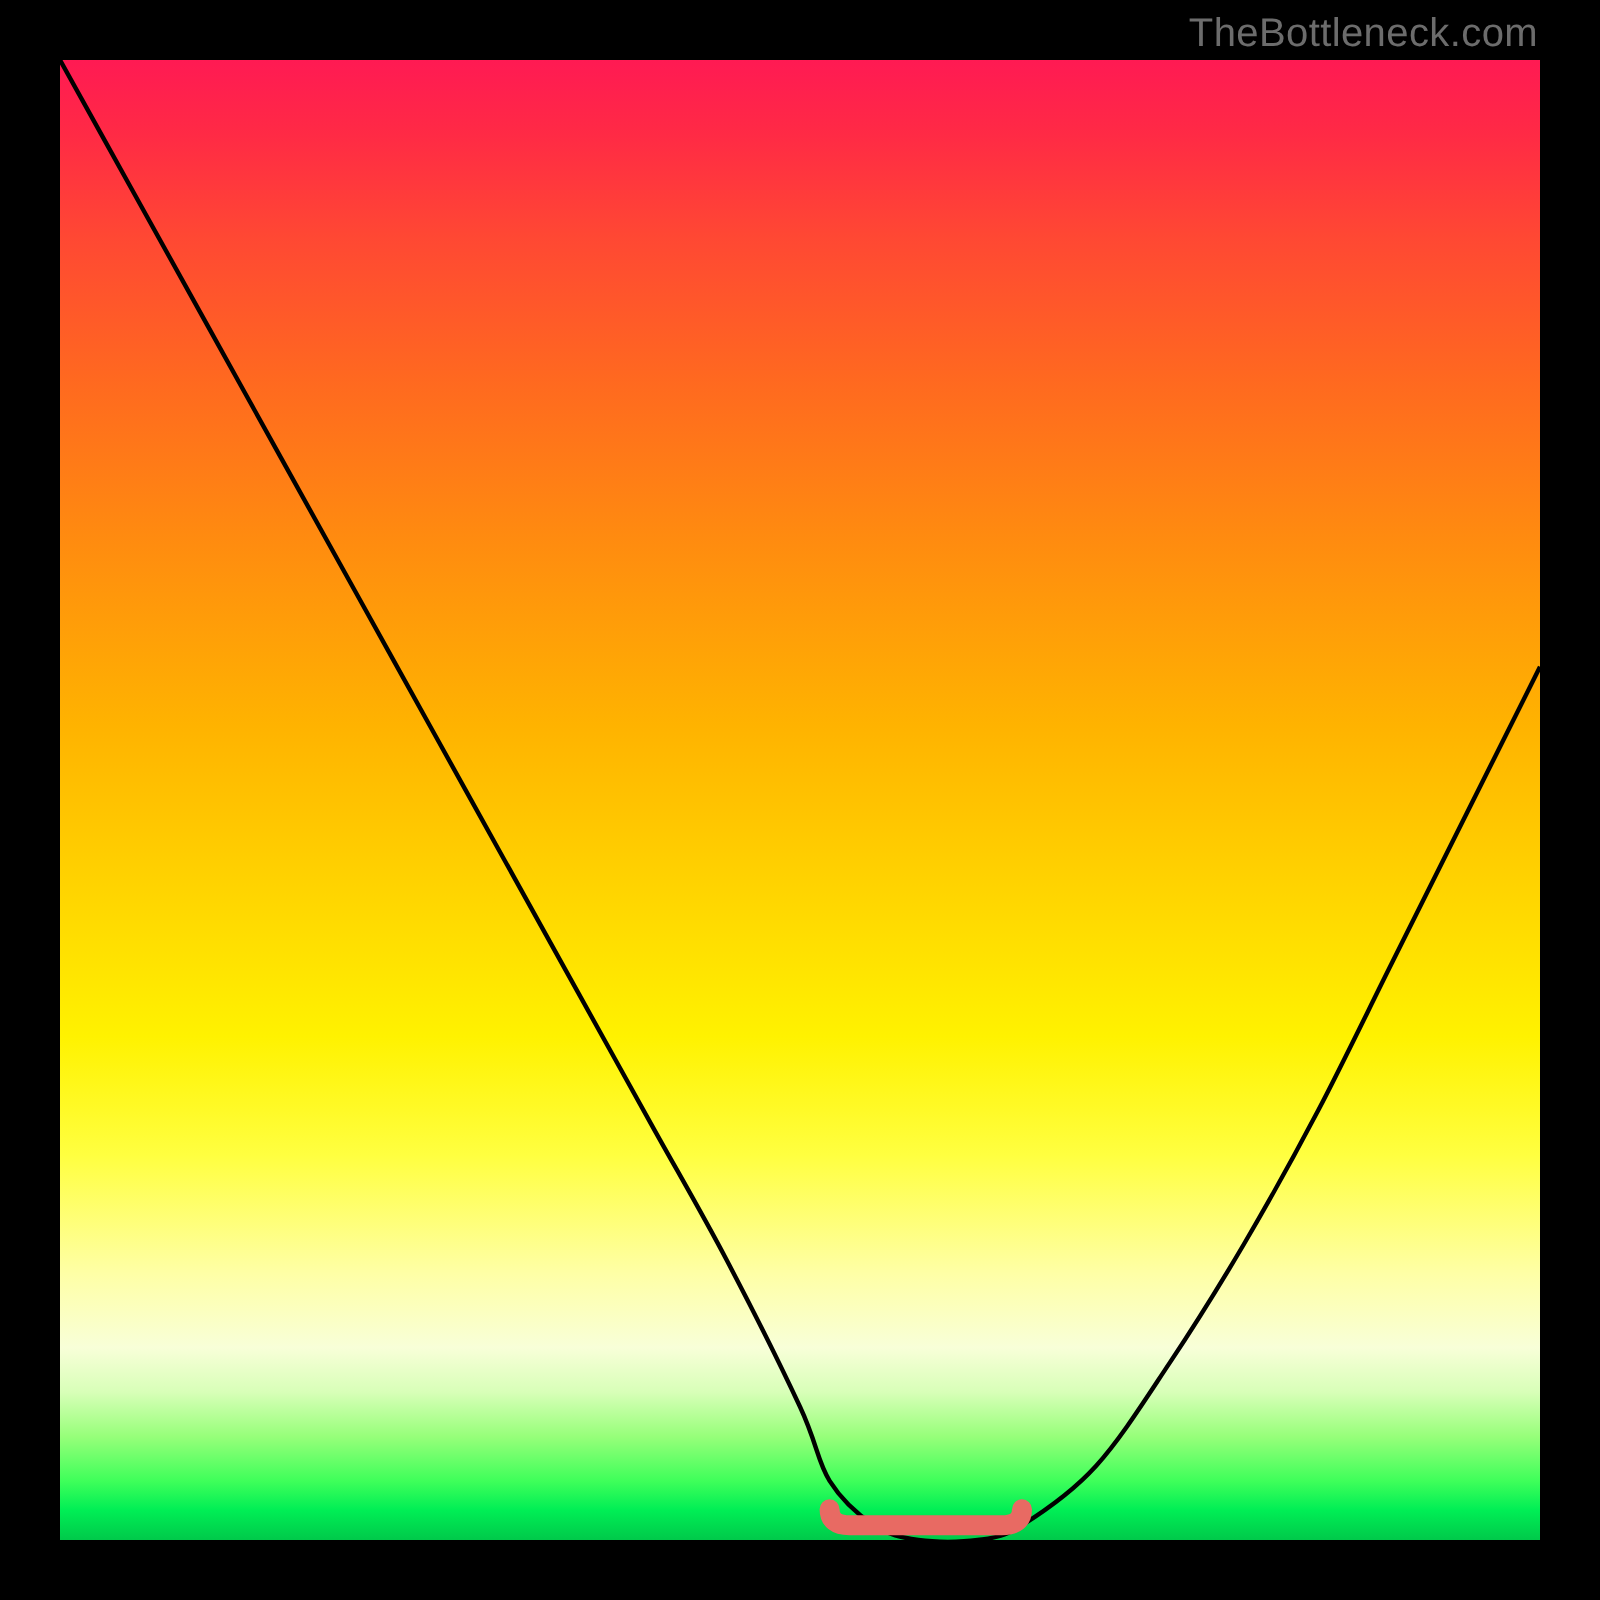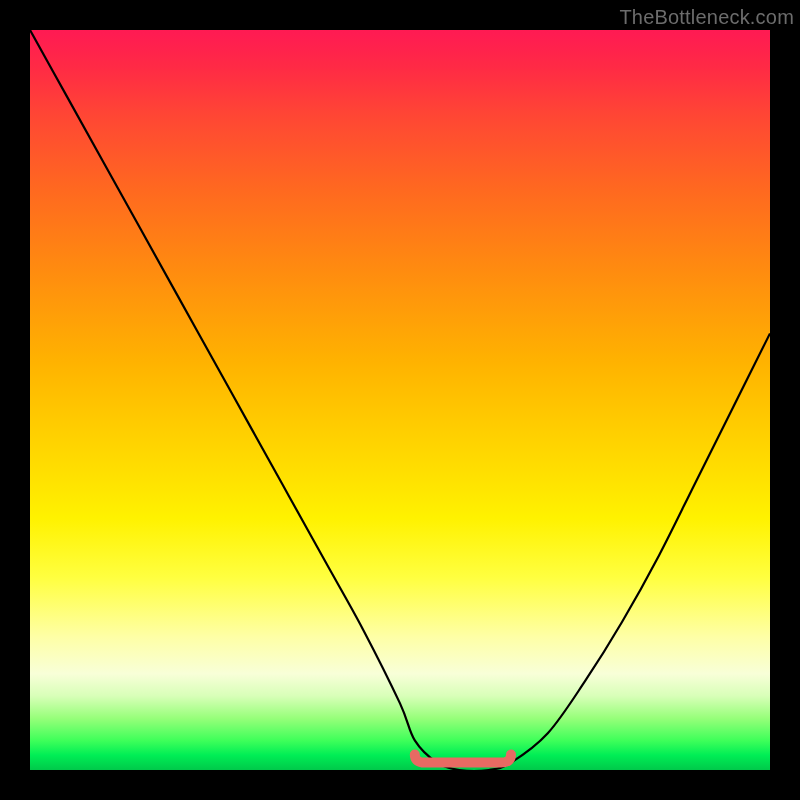--- a/index.html
+++ b/index.html
@@ -48,21 +48,21 @@
       #00c94a 100%
     );
   }
   .curve {
     position: absolute;
     inset: 0;
   }
   .watermark {
     position: absolute;
     top: 6px;
-    right: 6px;
+    right: 31px;
     color: #6c6c6c;
     font-size: 20px;
     font-weight: 500;
     letter-spacing: 0.2px;
   }
 </style>
 </head>
 <body>
 
 <div class="frame">

